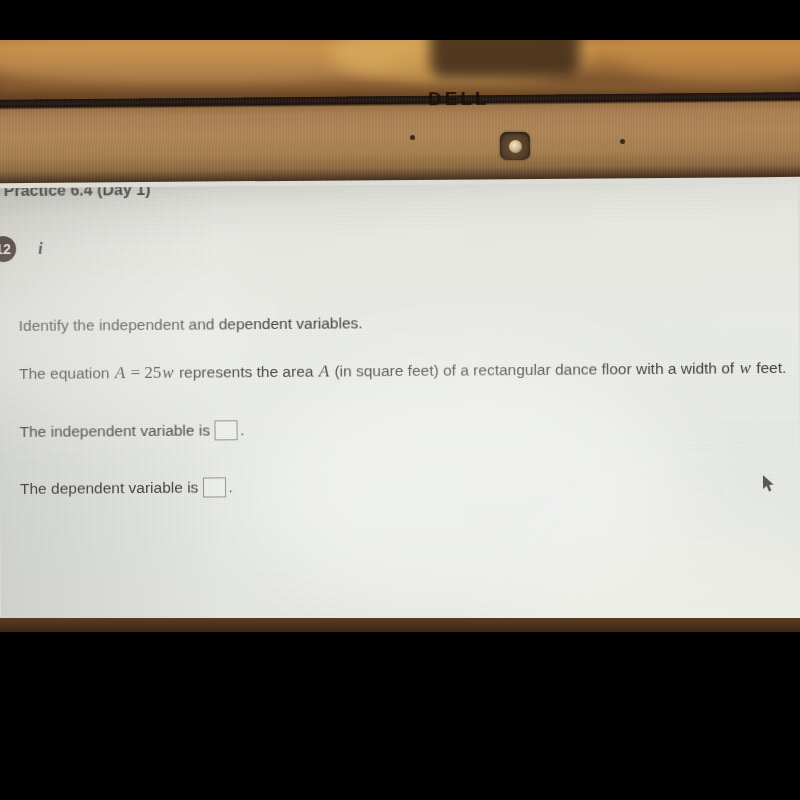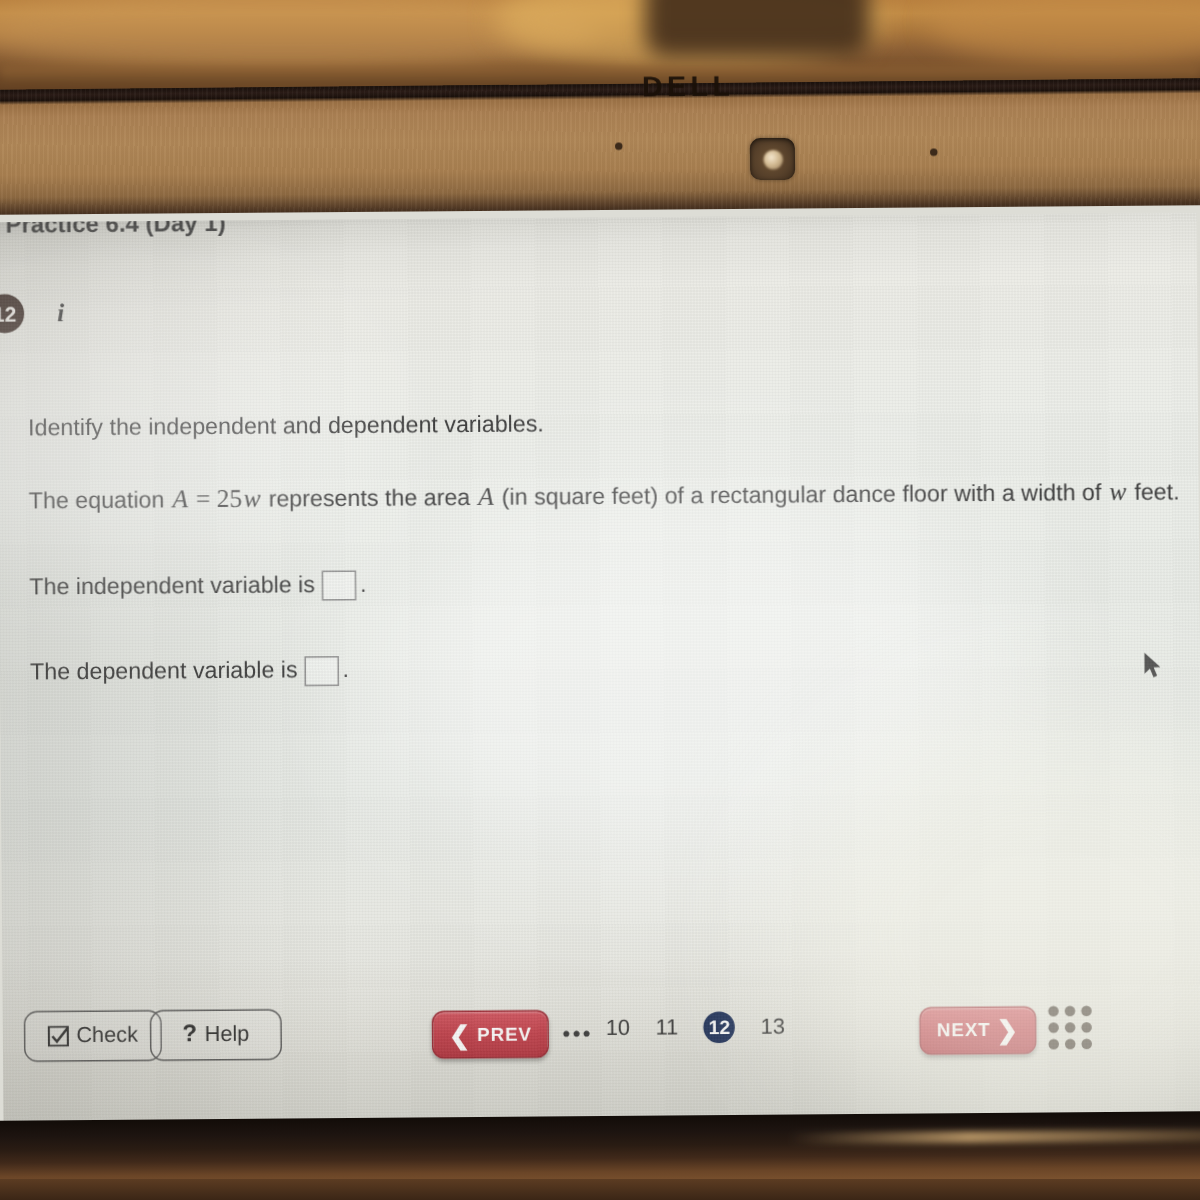--- a/index.html
+++ b/index.html
@@ -11,23 +11,24 @@
     width: 800px;
     height: 800px;
     overflow: hidden;
     font-family: "Liberation Sans", sans-serif;
   }
 
   
   #photo {
     position: relative;
     width: 800px;
-    height: 800px;
+    height: 592px;
     overflow: hidden;
     background: #fca5a5;
+    margin-top: 40px;
   }
 
   
   .room {
     position: absolute;
     left: 0; top: 0;
     width: 800px;
     height: 150px;
     background:
       linear-gradient(180deg,

